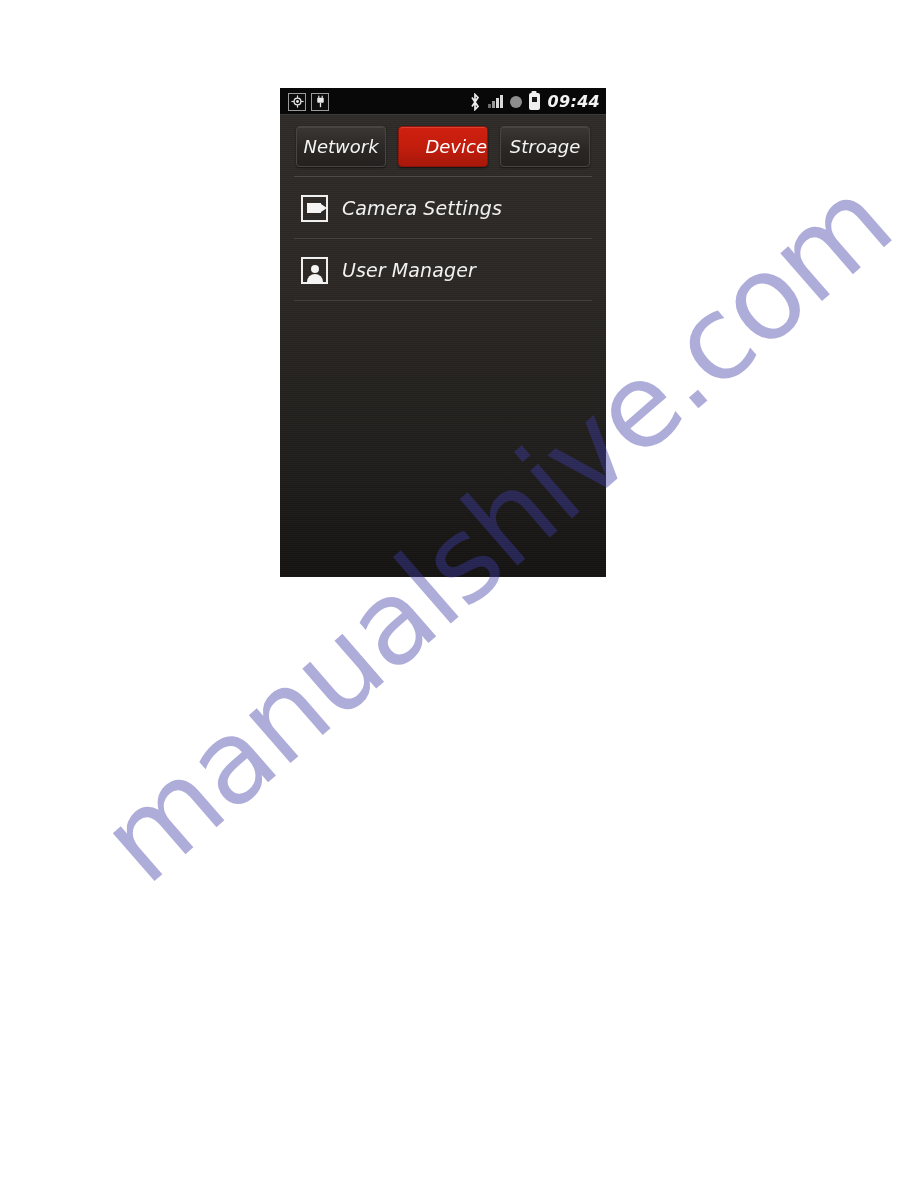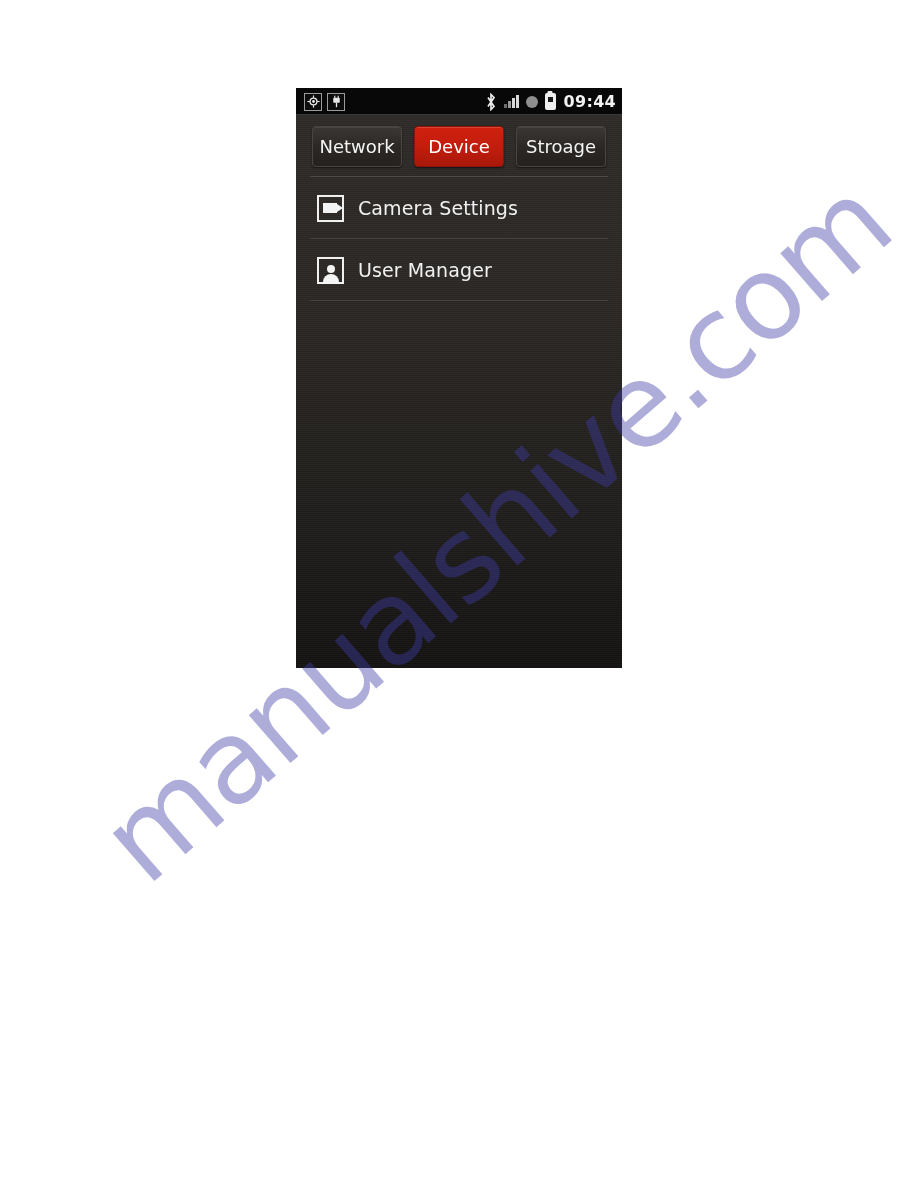--- a/index.html
+++ b/index.html
@@ -35,35 +35,36 @@
     letter-spacing: -2px;
     color: rgba(63, 60, 168, 0.42);
     transform: rotate(-41deg);
     transform-origin: 0 50%;
     white-space: nowrap;
   }
 
   
   #phone-screen {
     position: absolute;
-    left: 296px;
+    left: 280px;
     top: 88px;
     width: 326px;
-    height: 580px;
+    height: 489px;
     background:
       repeating-linear-gradient(
         to bottom,
         rgba(255,255,255,0.022) 0px,
         rgba(255,255,255,0.022) 1px,
         rgba(0,0,0,0.028) 1px,
         rgba(0,0,0,0.028) 2px
       ),
       linear-gradient(to bottom, #2e2b28 0%, #2a2724 40%, #1f1d1b 78%, #151312 100%);
     z-index: 10;
     overflow: hidden;
+    font-style: italic;
   }
 
   
   #status-bar {
     height: 27px;
     background: #080808;
     display: flex;
     align-items: center;
     padding: 0 6px 0 8px;
     box-sizing: border-box;
@@ -173,20 +174,21 @@
     border: 1px solid #4a4541;
     box-shadow: inset 0 1px 0 rgba(255,255,255,0.07), 0 1px 2px rgba(0,0,0,0.5);
     box-sizing: border-box;
     white-space: nowrap;
   }
   .tab.active {
     background: linear-gradient(to bottom, #d0200f 0%, #c31d0d 50%, #a8180a 100%);
     border-color: #8d1408;
     color: #ffffff;
     box-shadow: inset 0 1px 0 rgba(255,255,255,0.16), 0 1px 2px rgba(0,0,0,0.55);
+    justify-content: flex-end;
   }
 
   
   #settings-list {
     padding: 0;
   }
   .list-item {
     height: 62px;
     display: flex;
     align-items: center;

